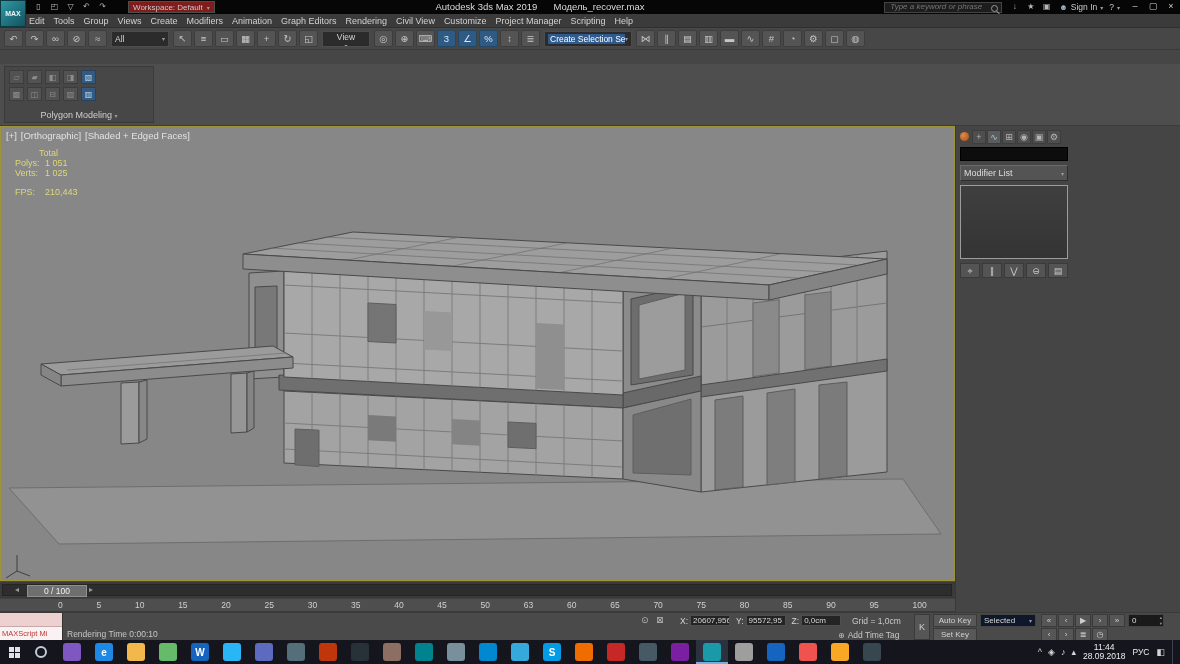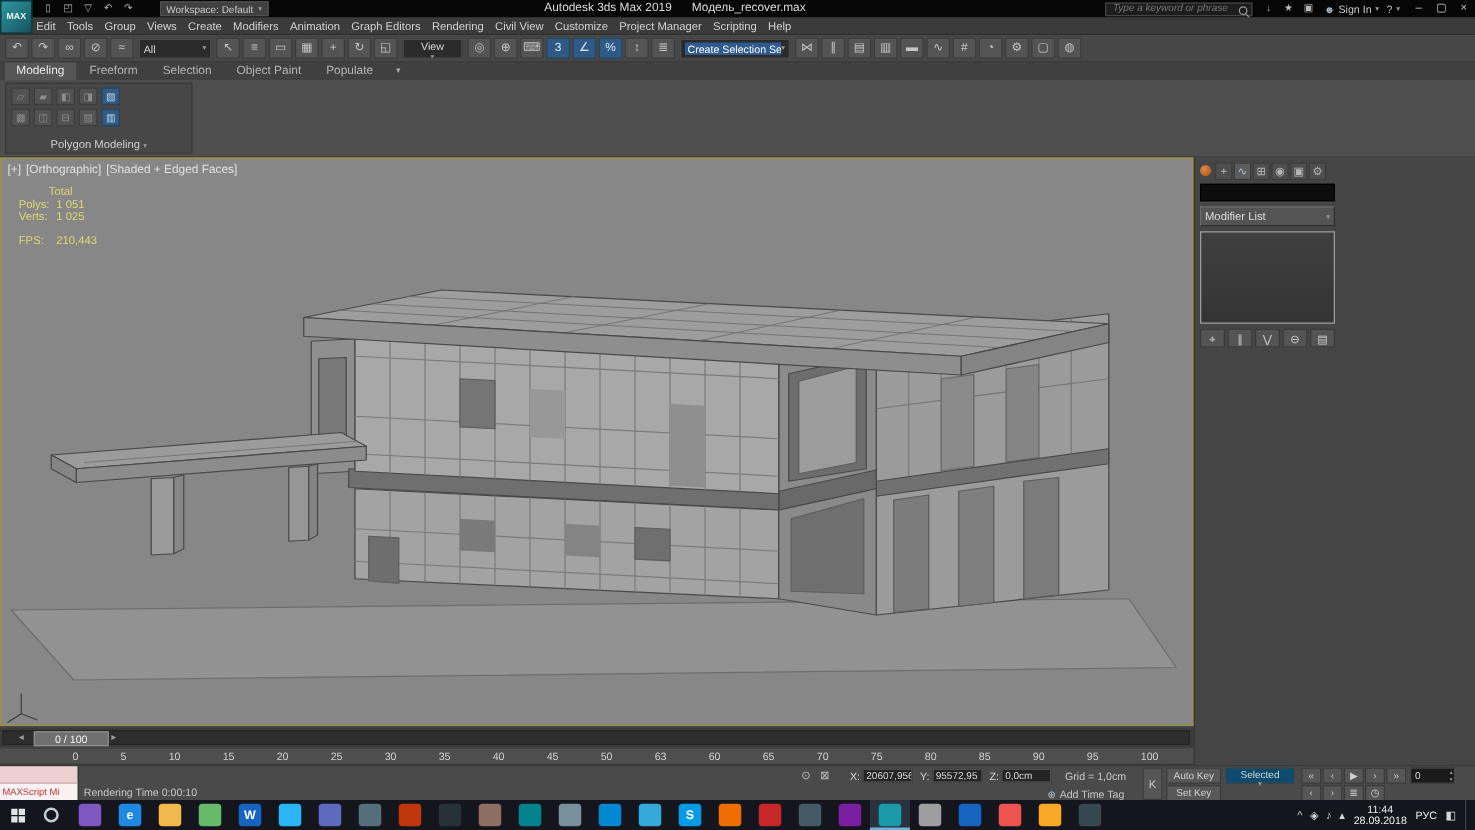--- a/index.html
+++ b/index.html
@@ -6,21 +6,21 @@
   .root{position:relative;width:1180px;height:664px;background:#464646;overflow:hidden;
         font-family:"Liberation Sans","DejaVu Sans",sans-serif;cursor:default;user-select:none;}
   
   .titlebar{position:absolute;left:0;top:0;width:1180px;height:14px;background:#060606;color:#c8c8c8;}
   .applogo{position:absolute;left:0;top:0;width:26px;height:27px;z-index:6;background:linear-gradient(135deg,#2e99a3,#14525f);
            color:#eaf6f7;font-size:7px;font-weight:bold;display:flex;align-items:center;justify-content:center;
            border:1px solid #0b3a42;box-sizing:border-box;}
   .qat,.commicons{display:flex;gap:3px;}
   .qat{position:absolute;left:32px;top:1px;}
   .qbtn{width:13px;height:12px;line-height:12px;text-align:center;color:#b9b9b9;font-size:8px;}
-  .workspace{position:absolute;left:128px;top:1px;height:12px;background:#404040;border:1px solid #4e4e4e;box-sizing:border-box;
+  .workspace{position:absolute;left:128px;top:1px;height:12px;background:#7f1d1d;border:1px solid #4e4e4e;box-sizing:border-box;
              color:#c9c9c9;font-size:8px;padding:0 4px;display:flex;gap:4px;align-items:center;}
   .titletext{position:absolute;left:300px;right:400px;top:0;height:14px;line-height:14px;text-align:center;color:#dcdcdc;
              font-size:9.5px;white-space:nowrap;overflow:hidden;}
   .titletext .doc{margin-left:16px;}
   .tb-right{position:absolute;right:0;top:0;height:14px;display:flex;align-items:center;gap:6px;}
   .search{width:118px;height:11px;background:#1d1d1d;border:1px solid #444;display:flex;align-items:flex-end;padding:0 3px;gap:3px;box-sizing:border-box;}
   .search input{flex:1;background:transparent;border:none;outline:none;color:#bbb;font-size:8px;font-family:inherit;font-style:italic;min-width:0;}
   .mag{width:5px;height:5px;border:1px solid #9a9a9a;border-radius:50%;position:relative;flex:none;}
   .mag::after{content:"";position:absolute;width:4px;height:1px;background:#9a9a9a;transform:rotate(45deg);right:-3px;bottom:-2px;}
   .signin,.helpbtn{display:flex;align-items:center;gap:3px;color:#c9c9c9;font-size:8.5px;}
@@ -107,22 +107,22 @@
           padding-left:2px;box-sizing:border-box;white-space:nowrap;overflow:hidden;}
   .gridlbl{position:absolute;left:852px;top:3px;color:#c9c9c9;font-size:8.5px;}
   .timetag{position:absolute;left:838px;top:17px;display:flex;gap:3px;color:#c6c6c6;font-size:8.5px;align-items:center;}
   .tag-ic{font-size:8px;color:#a9c3d6;}
   .setkeys{position:absolute;left:914px;top:1px;width:16px;height:26px;background:#565656;border:1px solid #3a3a3a;color:#cfcfcf;
            font-size:9px;text-align:center;line-height:25px;box-sizing:border-box;}
   .autokey{position:absolute;left:933px;top:1px;width:44px;height:13px;}
   .setkey{position:absolute;left:933px;top:15px;width:44px;height:13px;}
   .sbbtn{background:#585858;border:1px solid #3a3a3a;color:#d2d2d2;font-size:8px;text-align:center;line-height:12px;box-sizing:border-box;
          white-space:nowrap;overflow:hidden;}
-  .keymode{position:absolute;left:980px;top:1px;width:56px;height:13px;background:#0c4a6e;border:1px solid #444;color:#d8d8d8;
-           font-size:8px;display:flex;align-items:center;justify-content:space-between;padding:0 3px;box-sizing:border-box;flex-direction:column;}
+  .keymode{position:absolute;left:980px;top:1px;width:56px;height:13px;background:#0f172a;border:1px solid #444;color:#d8d8d8;
+           font-size:8px;display:flex;align-items:center;justify-content:space-between;padding:0 3px;box-sizing:border-box;}
   .keyfilters{position:absolute;left:980px;top:15px;width:56px;height:13px;font-size:7.5px;margin-top:39px;}
   .transport1{position:absolute;left:1041px;top:1px;display:flex;gap:1px;}
   .transport2{position:absolute;left:1041px;top:15px;display:flex;gap:1px;}
   .pbtn{width:16px;height:13px;line-height:12px;background:#565656;border:1px solid #3a3a3a;color:#cfcfcf;font-size:8px;
         text-align:center;box-sizing:border-box;}
   .framefield{position:absolute;left:1128px;top:1px;width:36px;height:13px;background:#1a1a1a;border:1px solid #444;color:#ddd;
               font-size:8px;line-height:12px;padding-left:3px;box-sizing:border-box;display:flex;justify-content:space-between;}
   .spin{display:flex;flex-direction:column;font-size:4.5px;color:#999;line-height:5.5px;padding-right:1px;}
   
   .taskbar{position:absolute;left:0;top:640px;width:1180px;height:24px;background:#15161d;display:flex;align-items:center;}
@@ -265,31 +265,20 @@
         <span class="tbtn">▬</span>
         <span class="tbtn">∿</span>
         <span class="tbtn">#</span>
         <span class="tbtn">◔</span>
         <span class="tbtn">⚙</span>
         <span class="tbtn">▢</span>
         <span class="tbtn">◍</span>
       </div>
   </div>
 
-  <div class="ribbonbar">
-    <div class="ribbontabs">
-
-    <span class="rtab active">Modeling</span>
-        <span class="rtab">Freeform</span>
-        <span class="rtab">Selection</span>
-        <span class="rtab">Object Paint</span>
-        <span class="rtab">Populate</span>
-      </div>
-    <span class="rtab-dd">▾</span>
-  </div>
   <div class="ribbonbody">
     <div class="rpanel">
       <div class="rrow">
 
       <span class="rbtn">▱</span>
           <span class="rbtn">▰</span>
           <span class="rbtn">◧</span>
           <span class="rbtn">◨</span>
           <span class="rbtn active">▧</span>
         </div>

